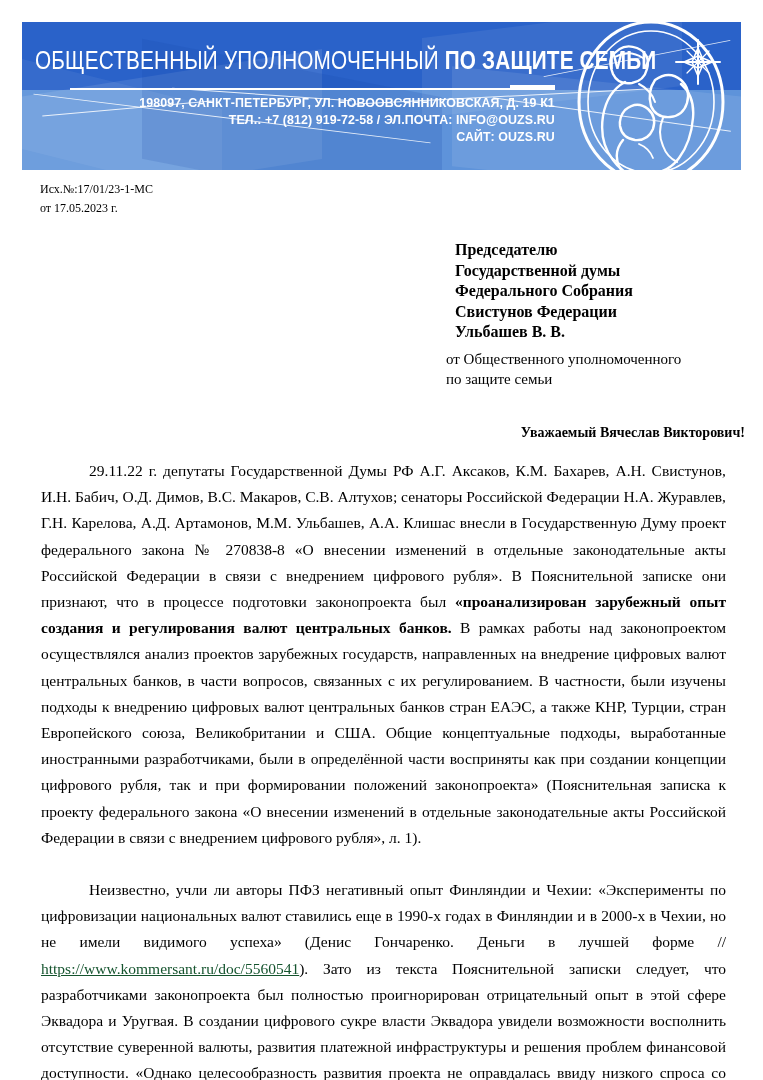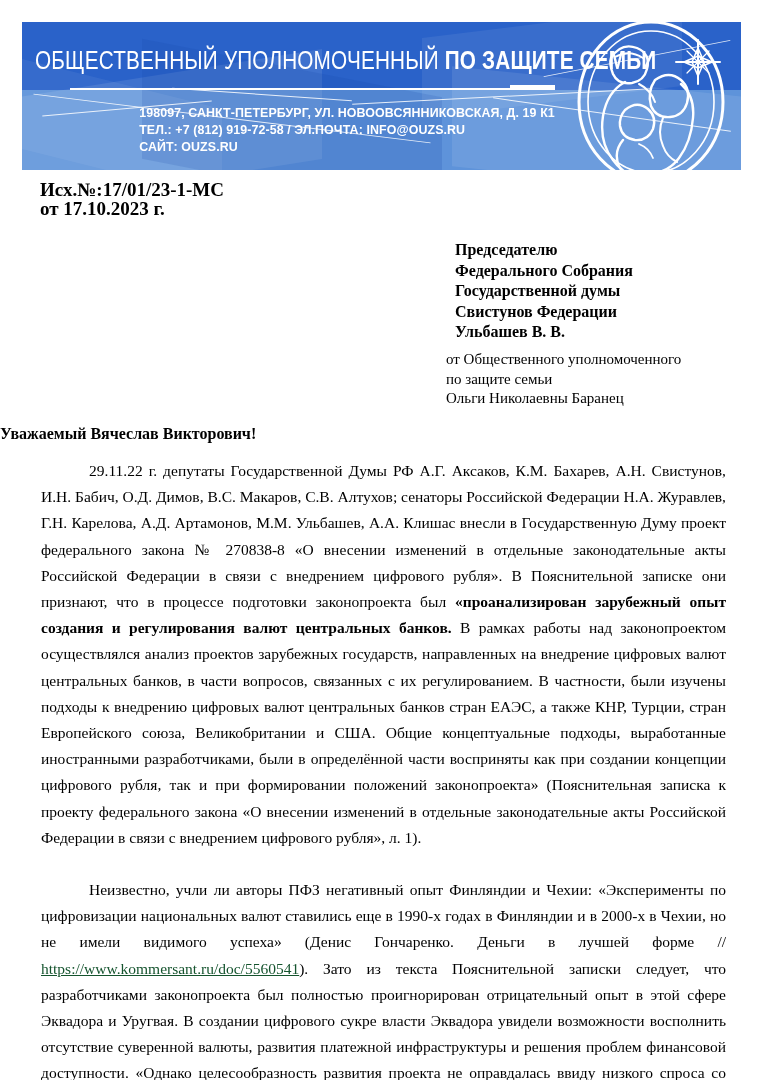--- a/index.html
+++ b/index.html
@@ -109,22 +109,22 @@
     left: 488px;
     top: 63px;
     width: 45px;
     height: 5px;
     background: #ffffff;
   }
 
   .contact-block {
     position: absolute;
     right: 186px;
-    top: 82px;
-    text-align: left;
+    top: 72px;
+    text-align: right;
     color: #ffffff;
     font-family: "Liberation Sans Narrow", "Liberation Sans", sans-serif;
     font-weight: 700;
     font-size: 13.5px;
     line-height: 17px;
     letter-spacing: 0.1px;
   }
   .contact-block div { transform: scaleX(0.92); transform-origin: right center; }
 
   .emblem {
@@ -140,22 +140,22 @@
     position: absolute;
     left: 0;
     top: 170px;
     width: 763px;
   }
 
   .ref-block {
     position: absolute;
     left: 40px;
     top: 10px;
-    font-weight: 700;
-    font-size: 19px;
+    font-weight: 400;
+    font-size: 12px;
     line-height: 19px;
     white-space: nowrap;
   }
 
   .addressee {
     position: absolute;
     left: 455px;
     top: 70px;
     width: 290px;
     font-weight: 700;
@@ -170,23 +170,23 @@
     font-weight: 400;
     font-size: 15px;
     line-height: 19.5px;
   }
 
   .salutation {
     position: absolute;
     left: 0;
     top: 255px;
     width: 745px;
-    text-align: left;
+    text-align: right;
     font-weight: 700;
-    font-size: 16px;
+    font-size: 14px;
   }
 
   .body-text {
     position: absolute;
     left: 37px;
     top: 288px;
     width: 689px;
     font-size: 15.5px;
     line-height: 26.2px;
     text-align: justify;
@@ -264,35 +264,34 @@
         <path d="M120 33 l22 22 M142 33 l-22 22" stroke-width="1.2"></path>
       </g>
     </svg>
   </div>
 </div>
 
 <div class="page">
 
   <div class="ref-block">
     <div>Исх.№:17/01/23-1-МС</div>
-    <div>от 17.10.2023 г.</div>
+    <div>от 17.05.2023 г.</div>
   </div>
 
   <div class="addressee">
     <div>Председателю</div>
+    <div>Государственной думы</div>
     <div>Федерального Собрания</div>
-    <div>Государственной думы</div>
     <div>Свистунов Федерации</div>
     <div>Ульбашев В. В.</div>
   </div>
 
   <div class="addressee-from">
     <div>от Общественного уполномоченного</div>
     <div>по защите семьи</div>
-    <div>Ольги Николаевны Баранец</div>
   </div>
 
   <div class="salutation">Уважаемый Вячеслав Викторович!</div>
 
   <div class="body-text">
     <p><span>29.11.22 г. депутаты Государственной Думы РФ А.Г. Аксаков, К.М. Бахарев, А.Н. Свистунов, И.Н. Бабич, О.Д. Димов, В.С. Макаров, С.В. Алтухов; сенаторы Российской Федерации Н.А. Журавлев, Г.Н. Карелова, А.Д. Артамонов, М.М. Ульбашев, А.А. Клишас внесли в Государственную Думу проект федерального закона № 270838-8 «О внесении изменений в отдельные законодательные акты Российской Федерации в связи с внедрением цифрового рубля». В Пояснительной записке они признают, что в процессе подготовки законопроекта был </span><b>«проанализирован зарубежный опыт создания и регулирования валют центральных банков.</b><span> В рамках работы над законопроектом осуществлялся анализ проектов зарубежных государств, направленных на внедрение цифровых валют центральных банков, в части вопросов, связанных с их регулированием. В частности, были изучены подходы к внедрению цифровых валют центральных банков стран ЕАЭС, а также КНР, Турции, стран Европейского союза, Великобритании и США. Общие концептуальные подходы, выработанные иностранными разработчиками, были в определённой части восприняты как при создании концепции цифрового рубля, так и при формировании положений законопроекта» (Пояснительная записка к проекту федерального закона «О внесении изменений в отдельные законодательные акты Российской Федерации в связи с внедрением цифрового рубля», л. 1).</span></p>
     <p><span>Неизвестно, учли ли авторы ПФЗ негативный опыт Финляндии и Чехии: «Эксперименты по цифровизации национальных валют ставились еще в 1990-х годах в Финляндии и в 2000-х в Чехии, но не имели видимого успеха» (Денис Гончаренко. Деньги в лучшей форме // </span><a href="#">https://www.kommersant.ru/doc/5560541</a><span>). Зато из текста Пояснительной записки следует, что разработчиками законопроекта был полностью проигнорирован отрицательный опыт в этой сфере Эквадора и Уругвая. В создании цифрового сукре власти Эквадора увидели возможности восполнить отсутствие суверенной валюты, развития платежной инфраструктуры и решения проблем финансовой доступности. «Однако целесообразность развития проекта не оправдалась ввиду низкого спроса со стороны населения и высоких затрат правительства. В результате проект был свернут — держателей</span></p>
   </div>
 
 </div>

